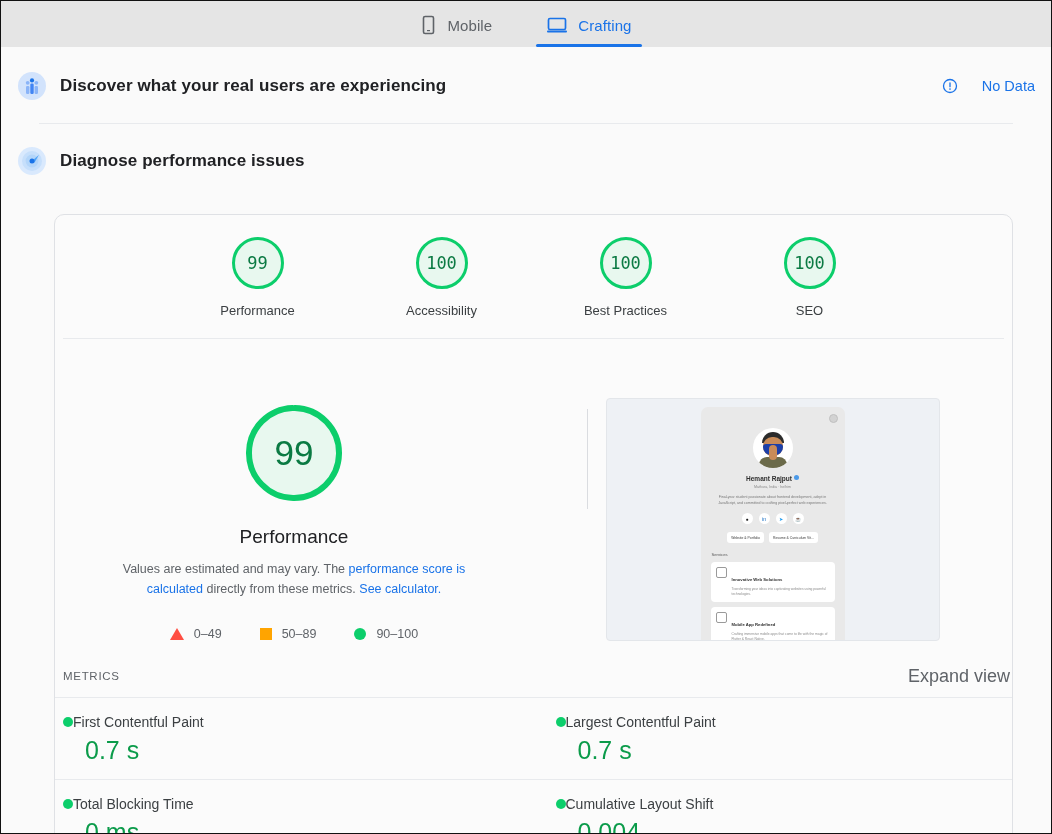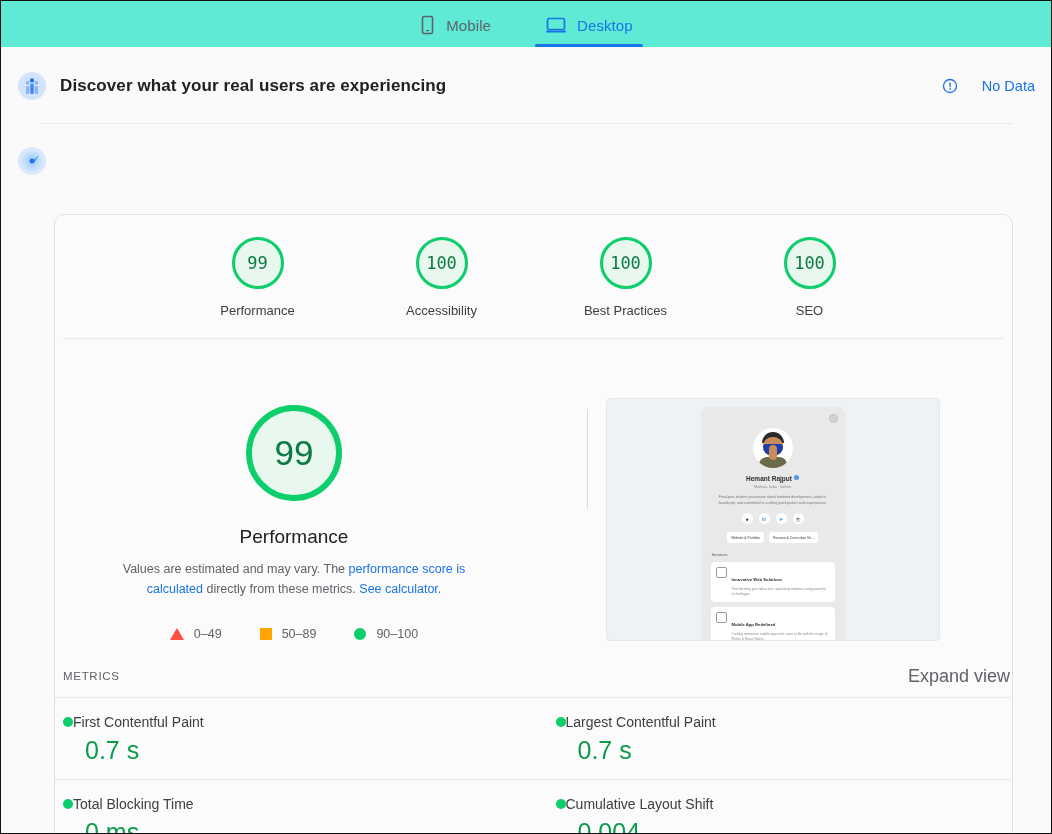--- a/index.html
+++ b/index.html
@@ -17,21 +17,21 @@
     overflow: hidden;
   }
 
   
   .tabs {
     display: flex;
     justify-content: center;
     align-items: flex-start;
     gap: 34px;
     padding-top: 10px;
-    background: #5eead4;
+    background: #e5e5e5;
   }
   .tab {
     display: flex;
     align-items: center;
     gap: 10px;
     padding: 4px 10px 12px 10px;
     cursor: pointer;
     position: relative;
   }
   .tab-label { font-size: 15px; color: #5f6368; letter-spacing: .1px; }
@@ -248,21 +248,21 @@
       </span>
       <span class="tab-label">Mobile</span>
     </div>
     <div class="tab active">
       <span class="ico">
         <svg width="22" height="20" viewBox="0 0 22 20">
           <rect x="2.5" y="3.5" width="17" height="11" rx="1.4" fill="none" stroke="#1a73e8" stroke-width="1.7"></rect>
           <rect x="1" y="15.6" width="20" height="1.8" rx="0.9" fill="#1a73e8"></rect>
         </svg>
       </span>
-      <span class="tab-label">Desktop</span>
+      <span class="tab-label">Crafting</span>
       <span class="underline"></span>
     </div>
   </div>
 
   <div class="section-head first">
     <span class="sec-icon">
       <svg width="30" height="30" viewBox="0 0 30 30">
         <circle cx="15" cy="15" r="14" fill="#d2e3fc"></circle>
         <rect x="9" y="15" width="3.4" height="8" rx="1.2" fill="#8ab4f8"></rect>
         <rect x="17.6" y="15" width="3.4" height="8" rx="1.2" fill="#8ab4f8"></rect>
@@ -289,20 +289,21 @@
   <div class="section-head">
     <span class="sec-icon">
       <svg width="30" height="30" viewBox="0 0 30 30">
         <circle cx="15" cy="15" r="14" fill="#d9e9fd"></circle>
         <circle cx="15" cy="15" r="10" fill="#c6dffb"></circle>
         <circle cx="15" cy="15" r="6.4" fill="#b3d5f9"></circle>
         <path d="M15 15 L22 8.8 L17.6 16.4 Z" fill="#4fa3f7"></path>
         <circle cx="15" cy="15" r="2.5" fill="#1a73e8"></circle>
       </svg>
     </span>
+    <span class="sec-title">Diagnose performance issues</span>
   </div>
 
   <div class="card">
 
     <div class="scores-row">
       <div class="score-item">
         <div class="score-ring">99</div>
         <div class="score-label">Performance</div>
       </div>
       <div class="score-item">

